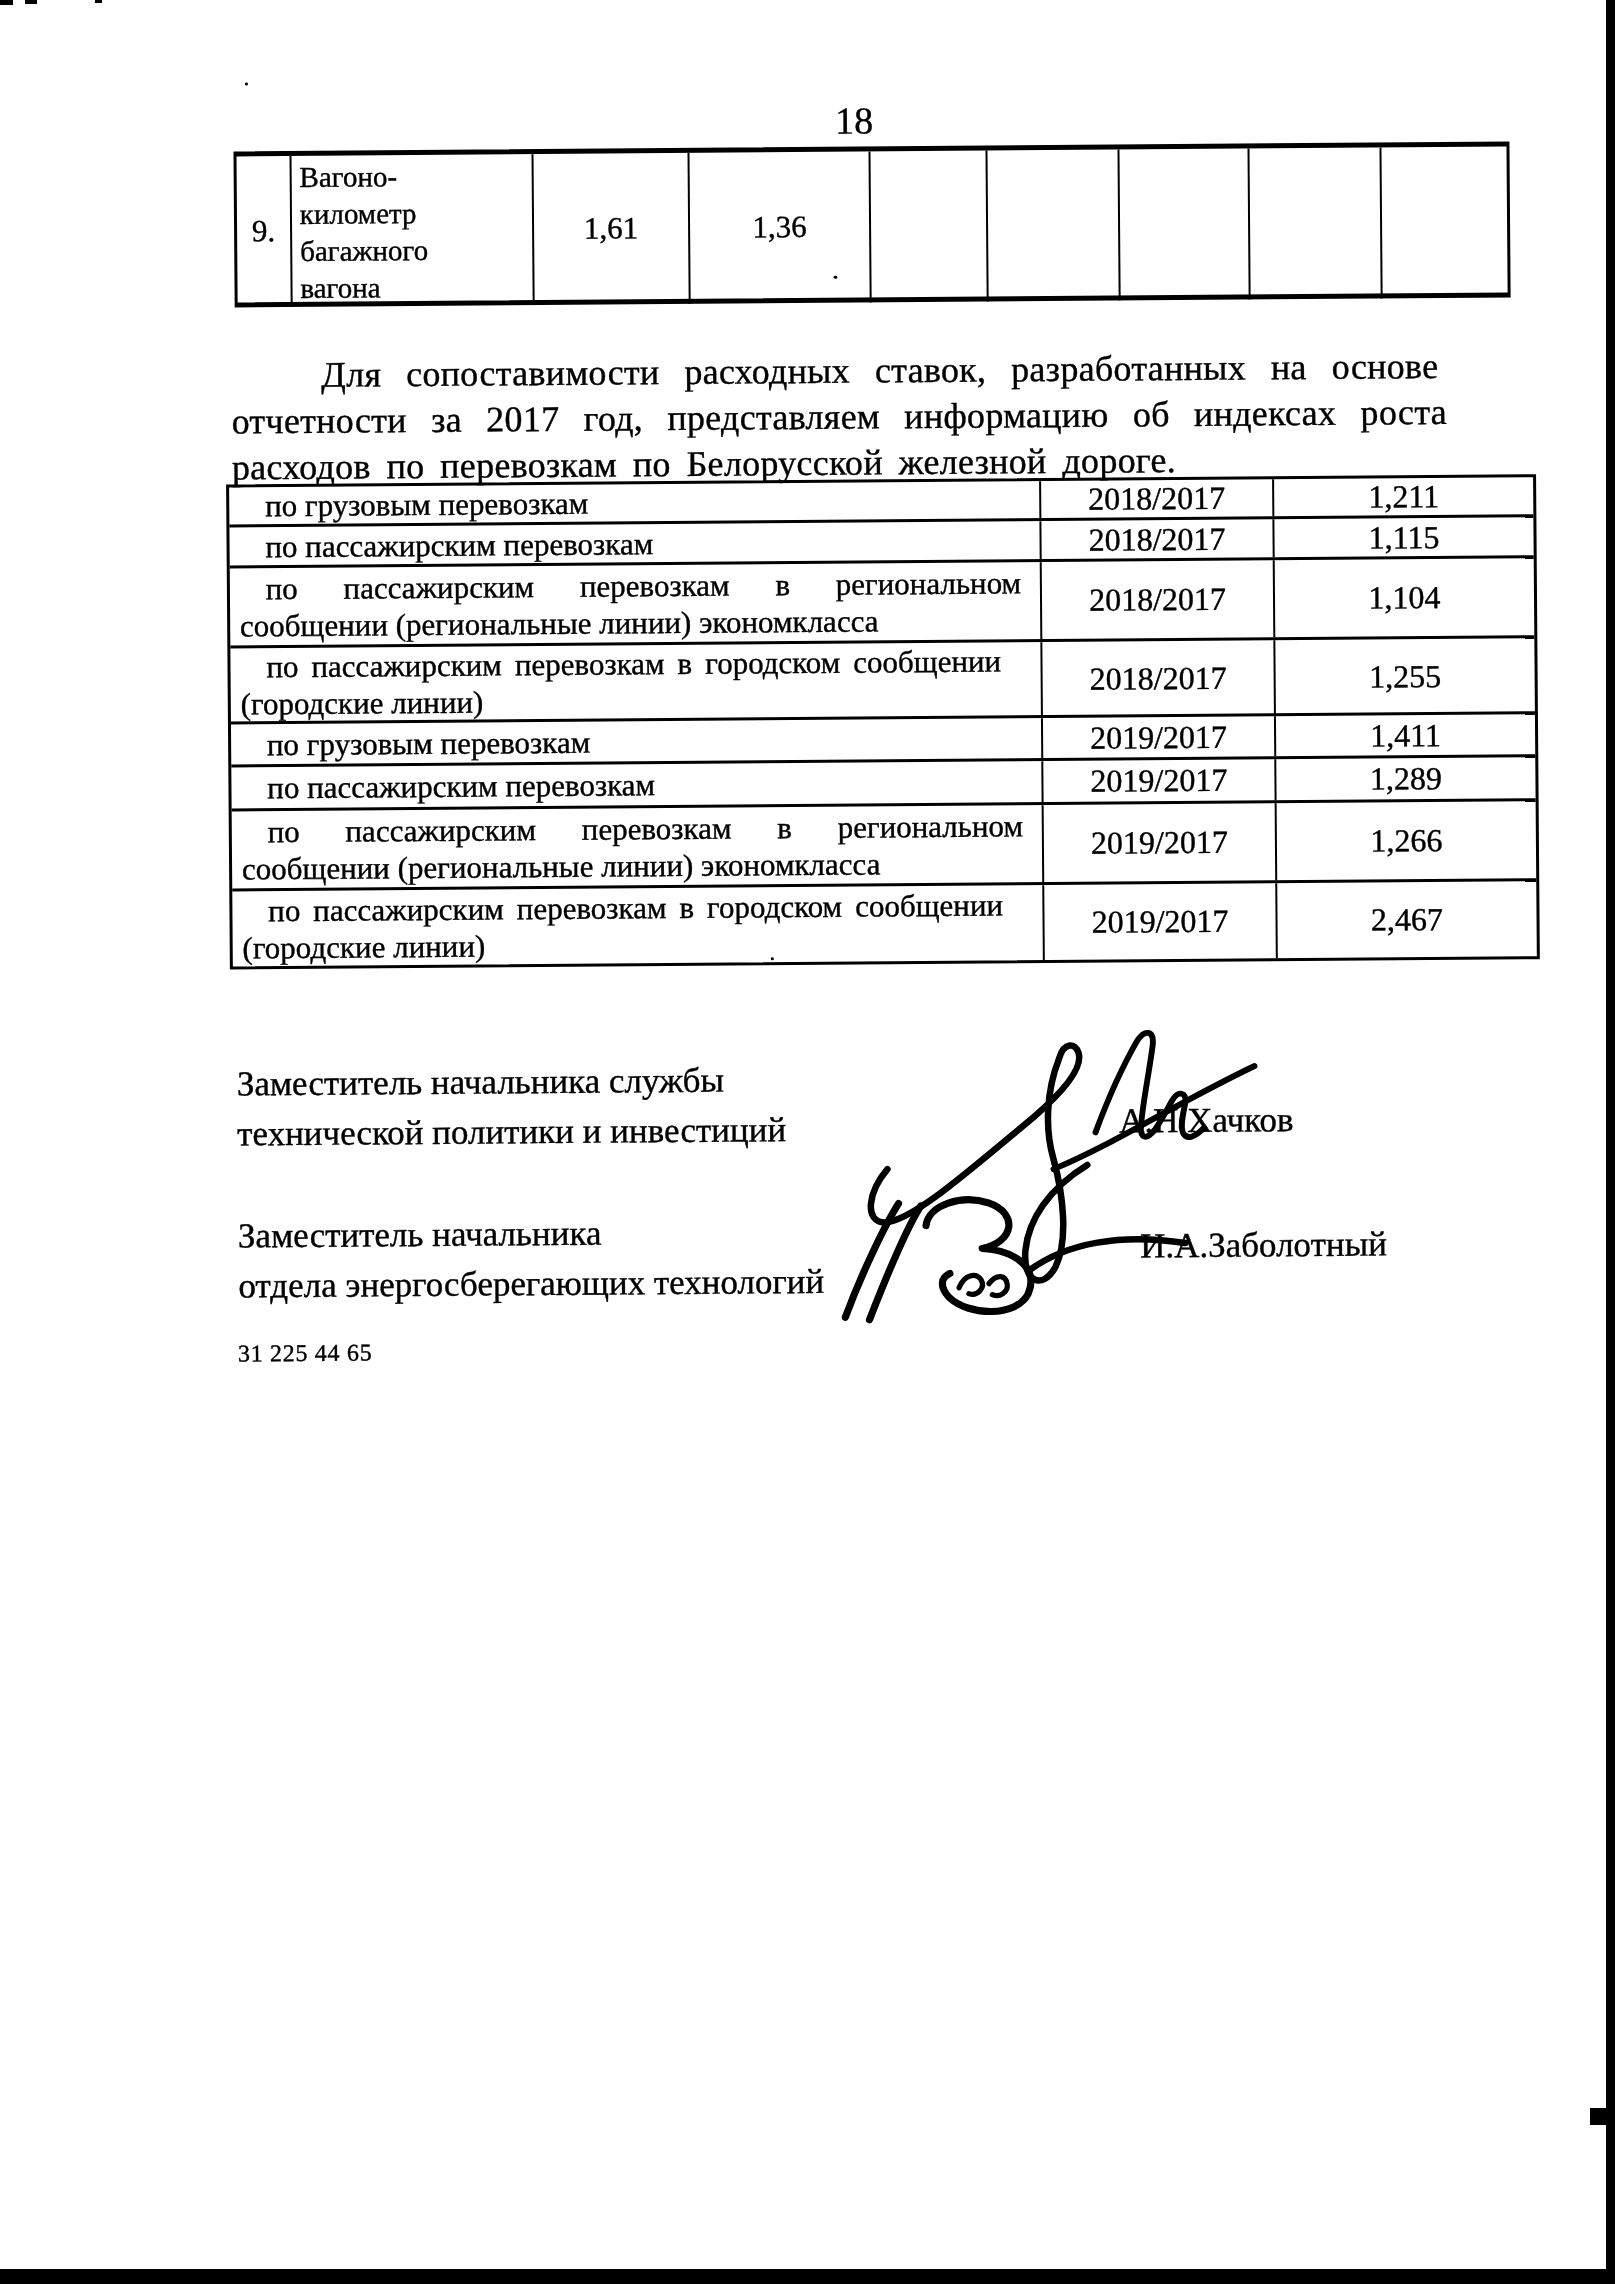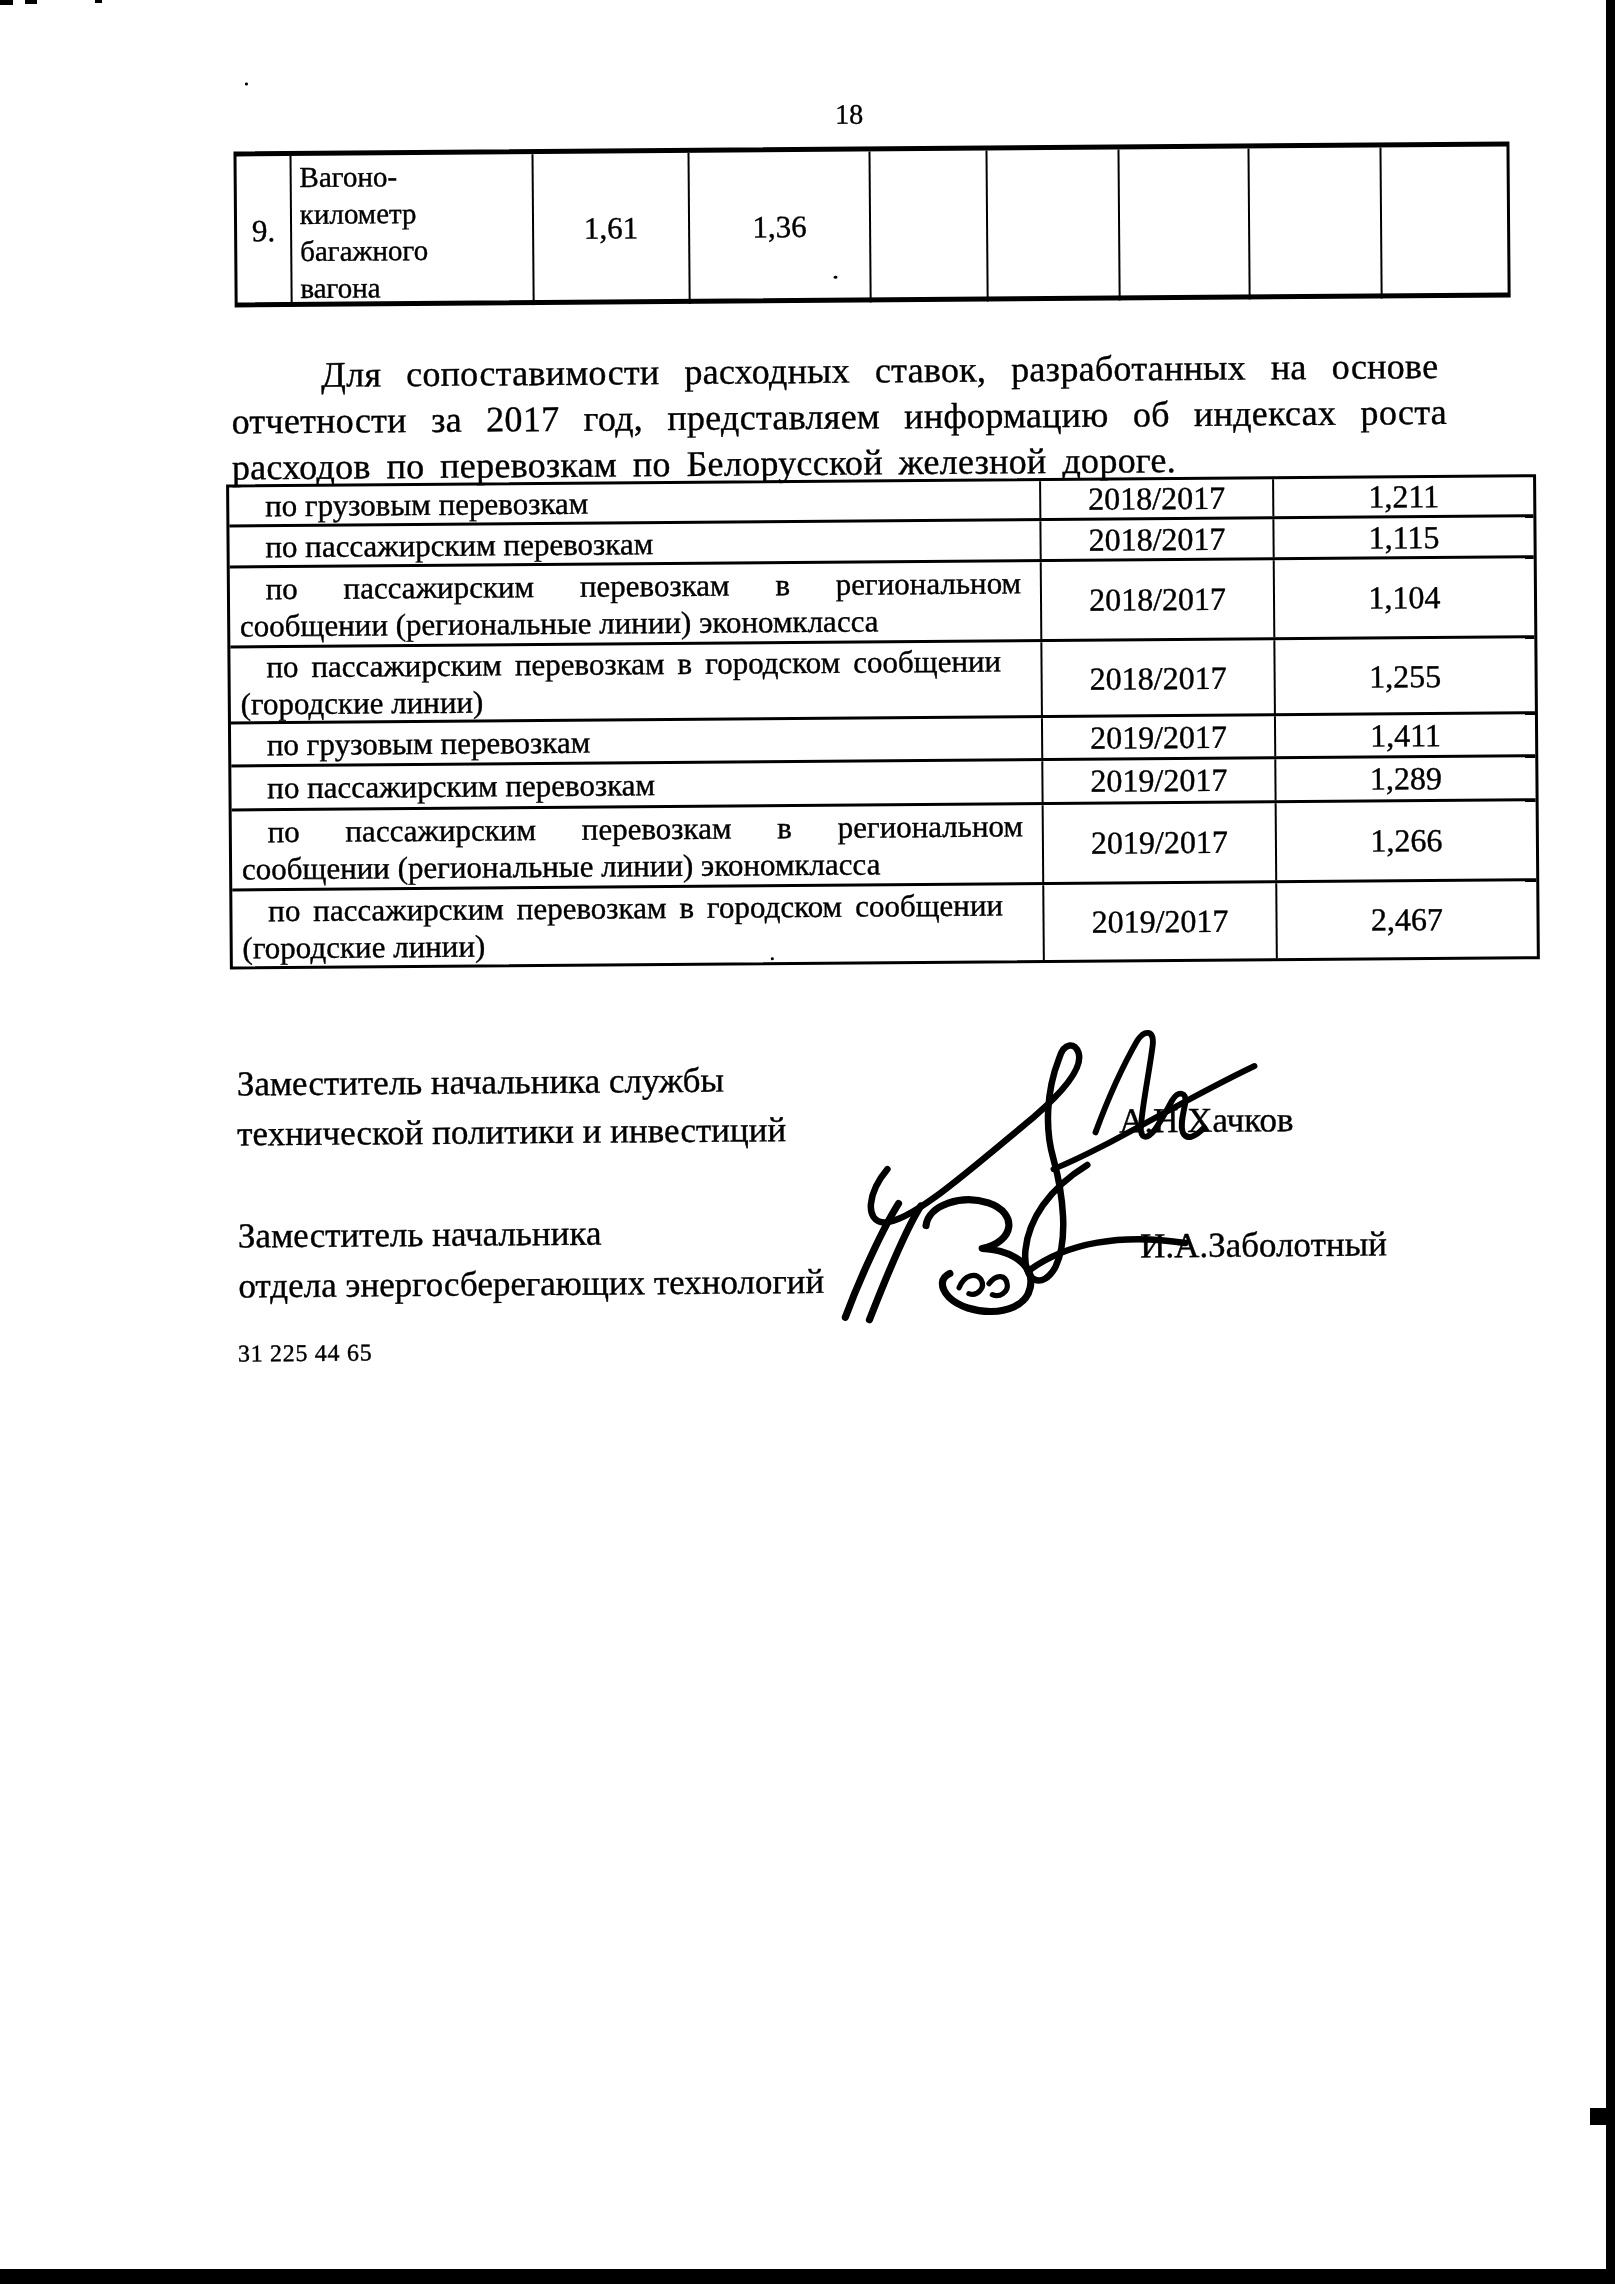--- a/index.html
+++ b/index.html
@@ -2,21 +2,21 @@
 <html style="font-size:10.4px"><head>
 <meta charset="utf-8">
 <style>
   html,body{margin:0;padding:0;background:#888;}
   .page{
     position:relative;width:1616px;height:2284px;background:#ffffff;
     overflow:hidden;font-family:"Liberation Serif","DejaVu Serif",serif;color:#000;
   }
   .content{position:absolute;inset:0;transform:rotate(-0.45deg);transform-origin:808px 1108px;-webkit-text-stroke:0.4px #000;}
 
-  .pageno{position:absolute;left:843px;top:99px;font-size:28px;}
+  .pageno{position:absolute;left:843px;top:99px;font-size:38px;}
 
   
   .t1{
     position:absolute;left:241px;top:147px;width:1276px;height:156px;
     box-sizing:border-box;border:3.3px solid #000;border-top-width:5.9px;border-bottom-width:5.9px;
     display:grid;grid-template-columns:53px 242px 156px 181px 117px 132px 130px 132px 1fr;
   }
   .t1 > div{box-sizing:border-box;border-left:2.6px solid #000;position:relative;}
   .t1 > div:first-child{border-left:none;}
   .t1-num{display:flex;align-items:center;justify-content:center;font-size:31px;}

